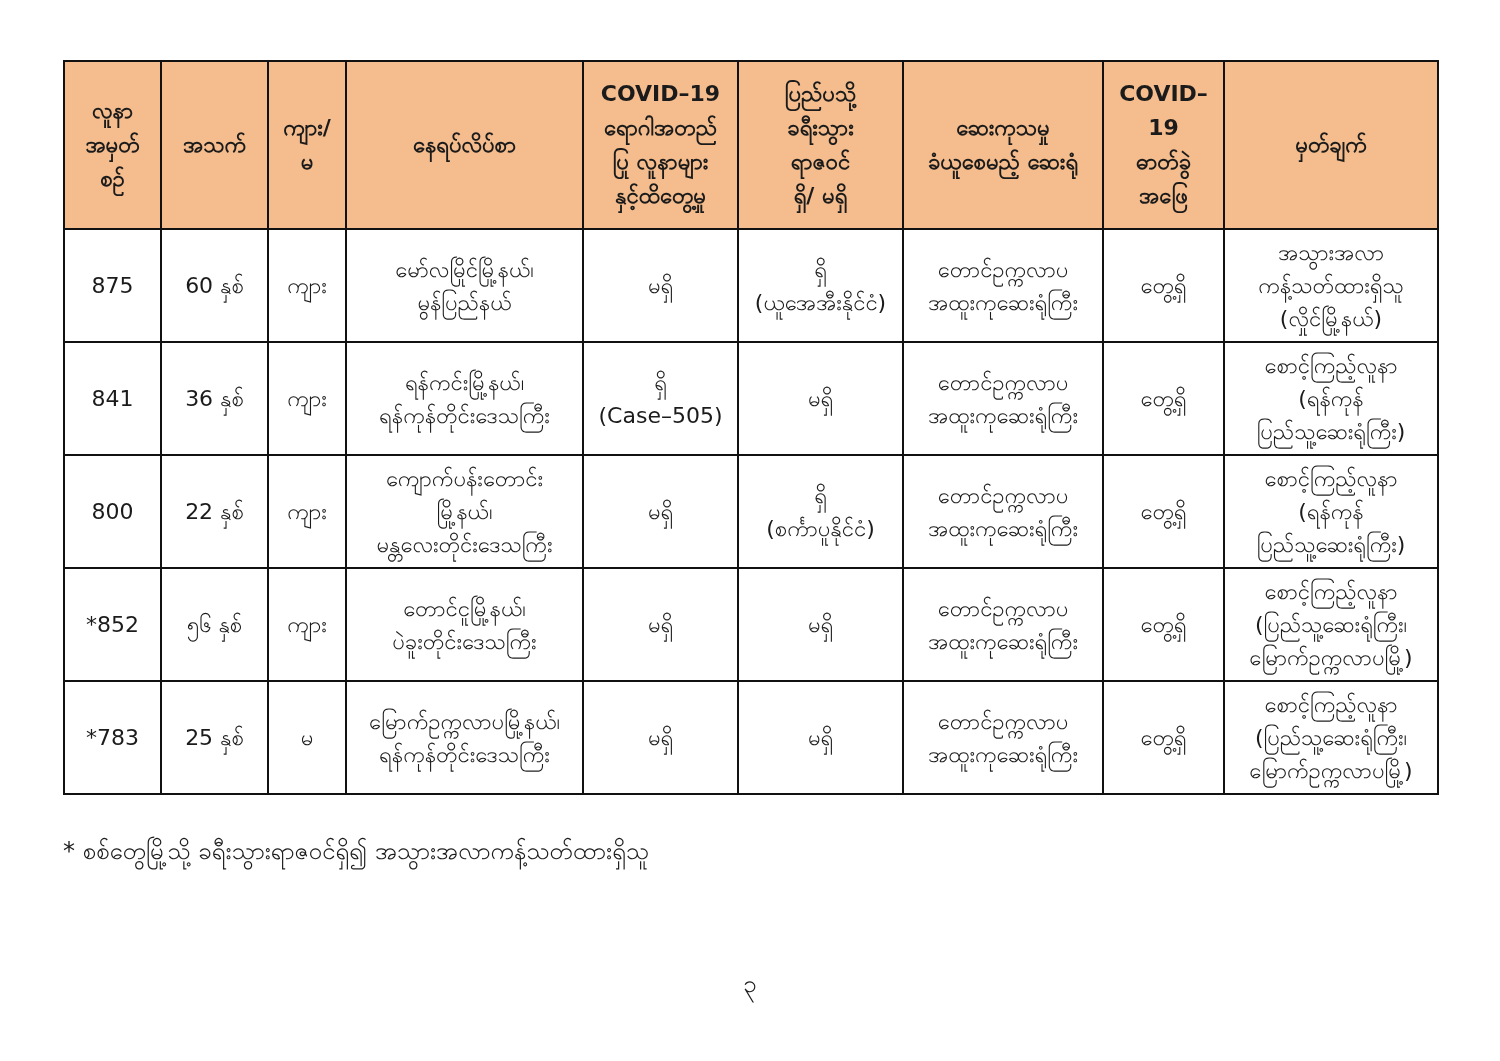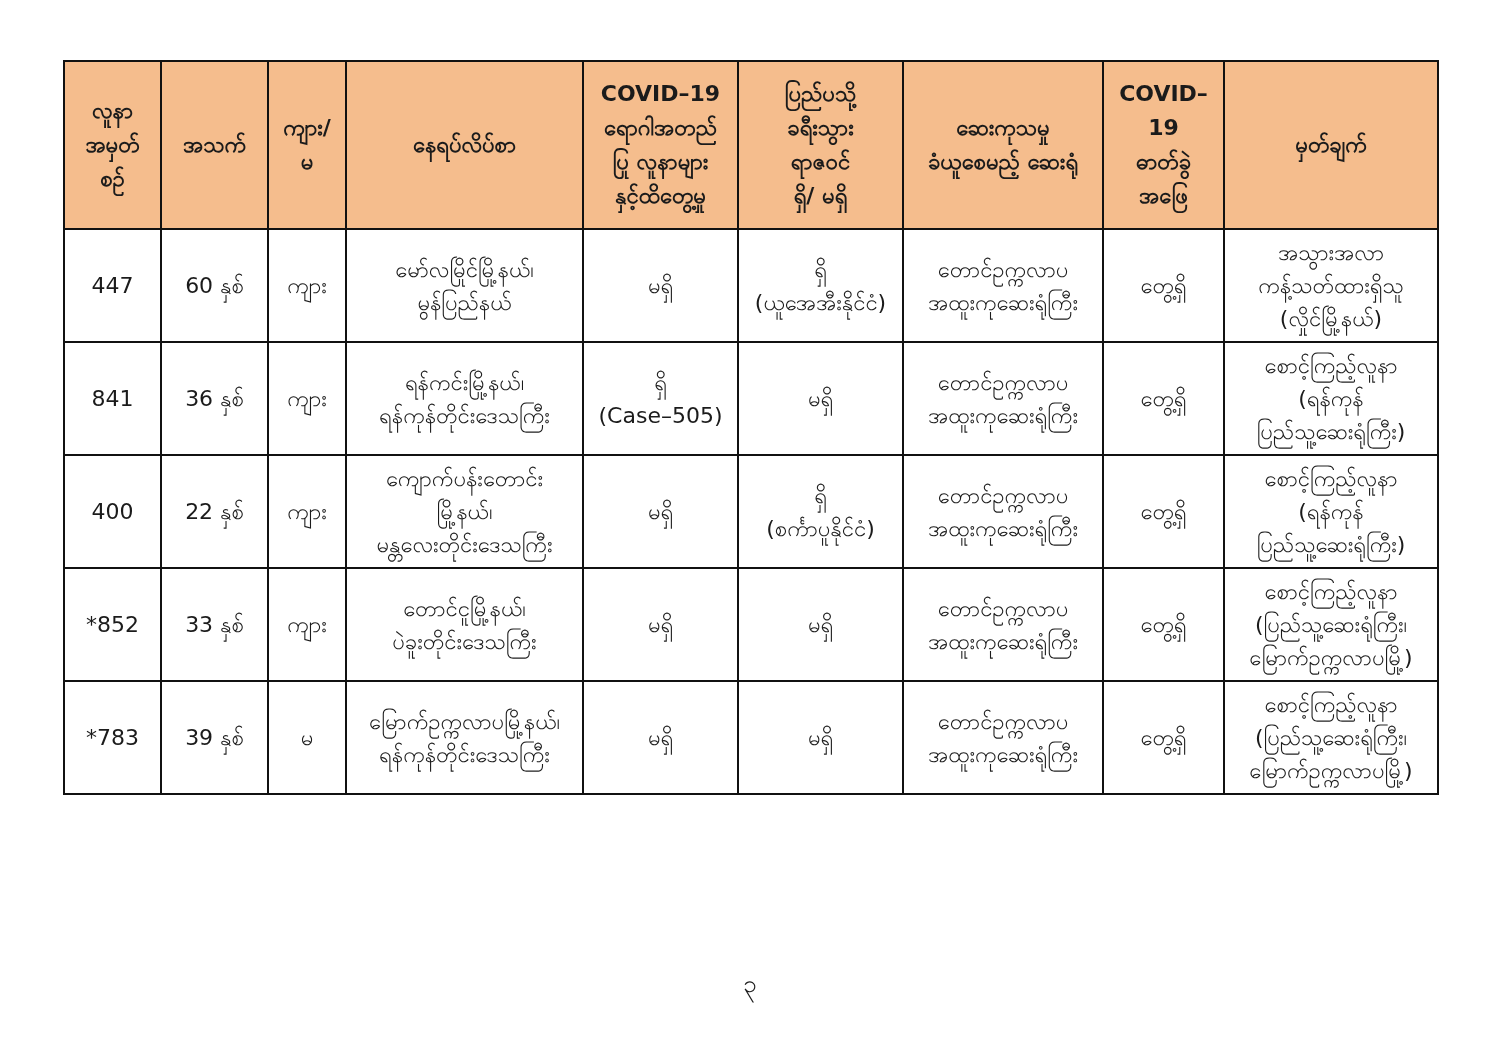--- a/index.html
+++ b/index.html
@@ -94,21 +94,21 @@
         <th>ဆေးကုသမှု
 ခံယူစေမည့် ဆေးရုံ</th>
         <th>COVID–19
 ဓာတ်ခွဲ
 အဖြေ</th>
         <th>မှတ်ချက်</th>
       </tr>
     </thead>
     <tbody>
       <tr>
-        <td>447</td>
+        <td>875</td>
         <td>60 နှစ်</td>
         <td>ကျား</td>
         <td>မော်လမြိုင်မြို့နယ်၊
 မွန်ပြည်နယ်</td>
         <td>မရှိ</td>
         <td>ရှိ
 (ယူအေအီးနိုင်ငံ)</td>
         <td>တောင်ဥက္ကလာပ
 အထူးကုဆေးရုံကြီး</td>
         <td>တွေ့ရှိ</td>
@@ -126,65 +126,66 @@
 (Case–505)</td>
         <td>မရှိ</td>
         <td>တောင်ဥက္ကလာပ
 အထူးကုဆေးရုံကြီး</td>
         <td>တွေ့ရှိ</td>
         <td>စောင့်ကြည့်လူနာ
 (ရန်ကုန်
 ပြည်သူ့ဆေးရုံကြီး)</td>
       </tr>
       <tr>
-        <td>400</td>
+        <td>800</td>
         <td>22 နှစ်</td>
         <td>ကျား</td>
         <td>ကျောက်ပန်းတောင်း
 မြို့နယ်၊
 မန္တလေးတိုင်းဒေသကြီး</td>
         <td>မရှိ</td>
         <td>ရှိ
 (စင်္ကာပူနိုင်ငံ)</td>
         <td>တောင်ဥက္ကလာပ
 အထူးကုဆေးရုံကြီး</td>
         <td>တွေ့ရှိ</td>
         <td>စောင့်ကြည့်လူနာ
 (ရန်ကုန်
 ပြည်သူ့ဆေးရုံကြီး)</td>
       </tr>
       <tr>
         <td>*852</td>
-        <td>33 နှစ်</td>
+        <td>၅၆ နှစ်</td>
         <td>ကျား</td>
         <td>တောင်ငူမြို့နယ်၊
 ပဲခူးတိုင်းဒေသကြီး</td>
         <td>မရှိ</td>
         <td>မရှိ</td>
         <td>တောင်ဥက္ကလာပ
 အထူးကုဆေးရုံကြီး</td>
         <td>တွေ့ရှိ</td>
         <td>စောင့်ကြည့်လူနာ
 (ပြည်သူ့ဆေးရုံကြီး၊
 မြောက်ဥက္ကလာပမြို့)</td>
       </tr>
       <tr>
         <td>*783</td>
-        <td>39 နှစ်</td>
+        <td>25 နှစ်</td>
         <td>မ</td>
         <td>မြောက်ဥက္ကလာပမြို့နယ်၊
 ရန်ကုန်တိုင်းဒေသကြီး</td>
         <td>မရှိ</td>
         <td>မရှိ</td>
         <td>တောင်ဥက္ကလာပ
 အထူးကုဆေးရုံကြီး</td>
         <td>တွေ့ရှိ</td>
         <td>စောင့်ကြည့်လူနာ
 (ပြည်သူ့ဆေးရုံကြီး၊
 မြောက်ဥက္ကလာပမြို့)</td>
       </tr>
     </tbody>
   </table>
 
+  <div class="footnote">* စစ်တွေမြို့သို့ ခရီးသွားရာဇဝင်ရှိ၍ အသွားအလာကန့်သတ်ထားရှိသူ</div>
 
   <div class="page-number">၃</div>
 
 </div>
 
 </body></html>

